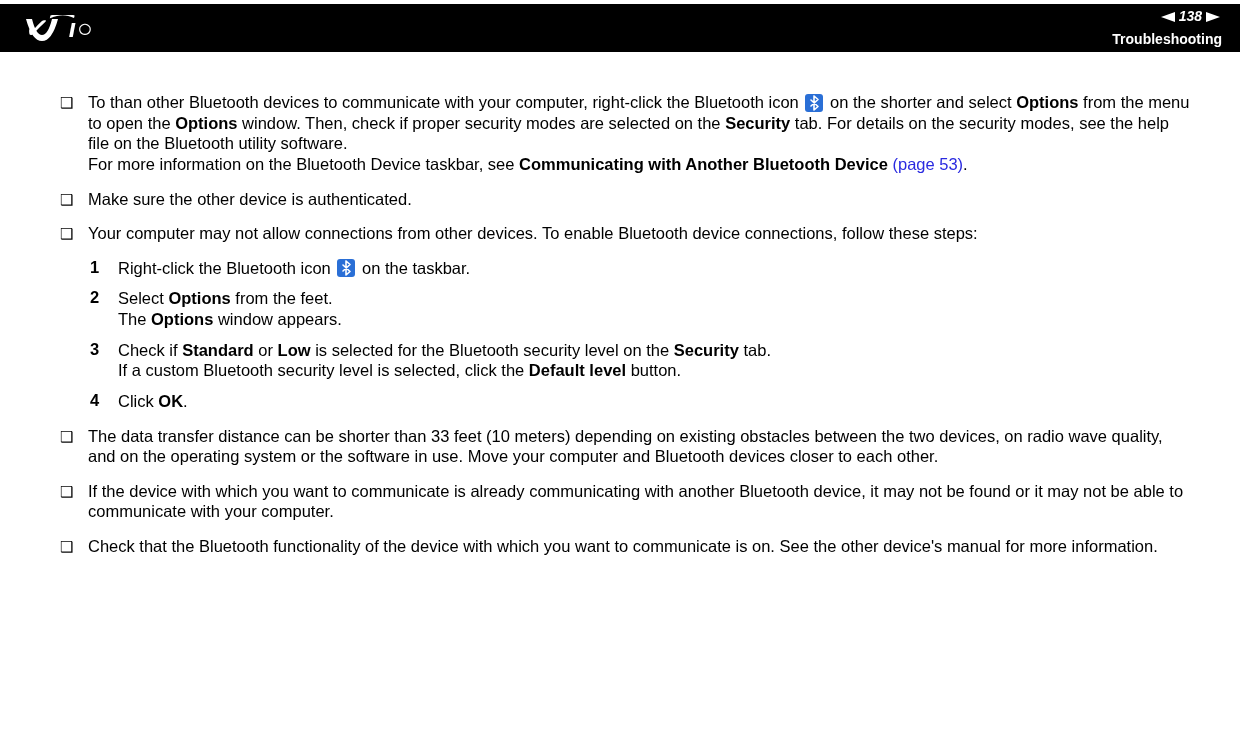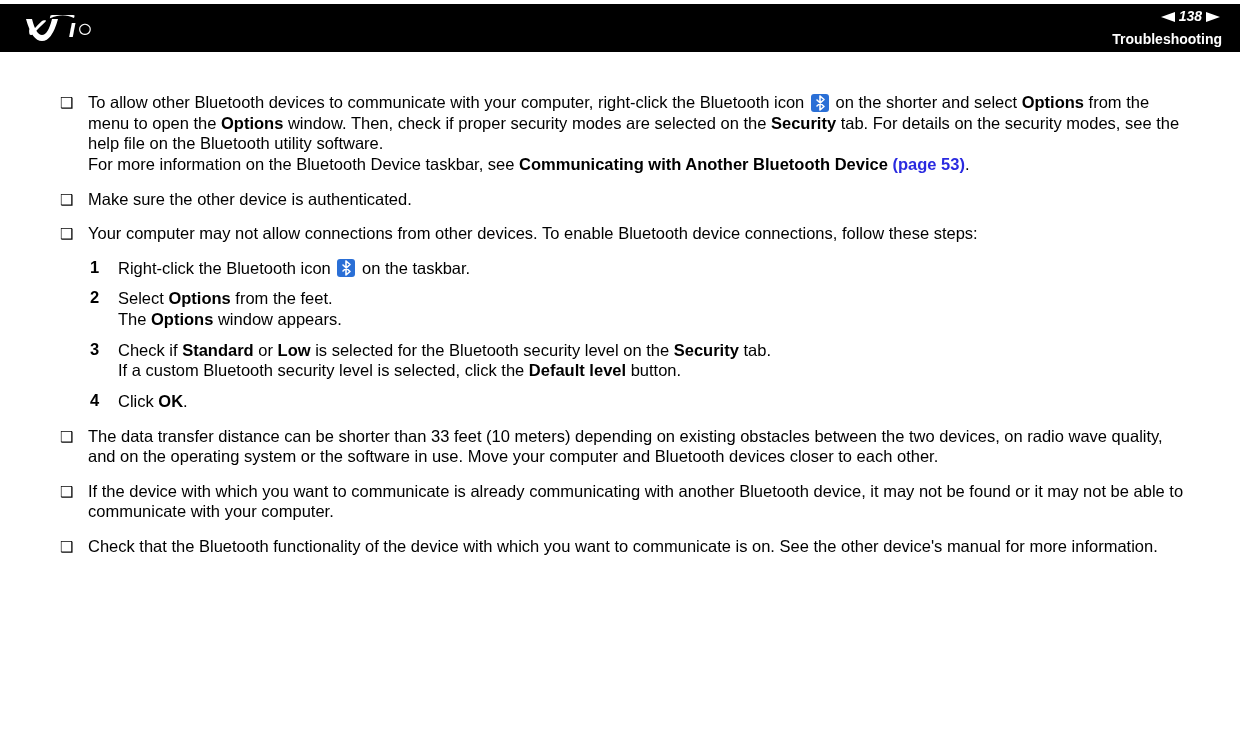--- a/index.html
+++ b/index.html
@@ -85,21 +85,21 @@
     line-height: 1.2;
   }
   .num-body { flex: 1; }
   h2.q {
     color: #2a2ae0;
     font-weight: normal;
     font-size: 24px;
     margin: 18px 0 12px 0;
   }
   .bold { font-weight: bold; }
-  .link-blue { color: #2a2ae0; font-weight: bold; }
+  .link-blue { color: #2a2ae0; font-weight: normal; }
   .bt-icon {
     display: inline-block;
     vertical-align: middle;
     margin: 0 2px;
     position: relative;
     top: -1px;
   }
   .bt-icon svg { display: block; }
 </style>
 </head>
@@ -130,21 +130,21 @@
     </span>
     <span class="section-label">Troubleshooting</span>
   </div>
 </div>
 
 <div class="content">
 
   <div class="bullet-row">
     <div class="bullet-mark">❑</div>
     <div class="bullet-body">
-      <span>To allow other Bluetooth devices to communicate with your computer, right-click the Bluetooth icon </span><span class="bt-icon"><svg width="18" height="18" viewBox="0 0 18 18">
+      <span>To than other Bluetooth devices to communicate with your computer, right-click the Bluetooth icon </span><span class="bt-icon"><svg width="18" height="18" viewBox="0 0 18 18">
             <rect x="0" y="0" width="18" height="18" rx="3" fill="#2a6fd6"></rect>
             <path d="M9 2 L13 5.5 L6 12 M6 6 L13 12.5 L9 16 L9 2" stroke="#fff" stroke-width="1.6" fill="none" stroke-linejoin="round" stroke-linecap="round"></path>
           </svg></span><span> on the shorter and select </span><span class="bold">Options</span><span> from the menu to open the </span><span class="bold">Options</span><span> window. Then, check if proper security modes are selected on the </span><span class="bold">Security</span><span> tab. For details on the security modes, see the help file on the Bluetooth utility software.</span><br>
       <span>For more information on the Bluetooth Device taskbar, see </span><span class="bold">Communicating with Another Bluetooth Device</span><span class="link-blue"> (page 53)</span><span>.</span>
     </div>
   </div>
 
 
   <div class="bullet-row">
     <div class="bullet-mark">❑</div>

